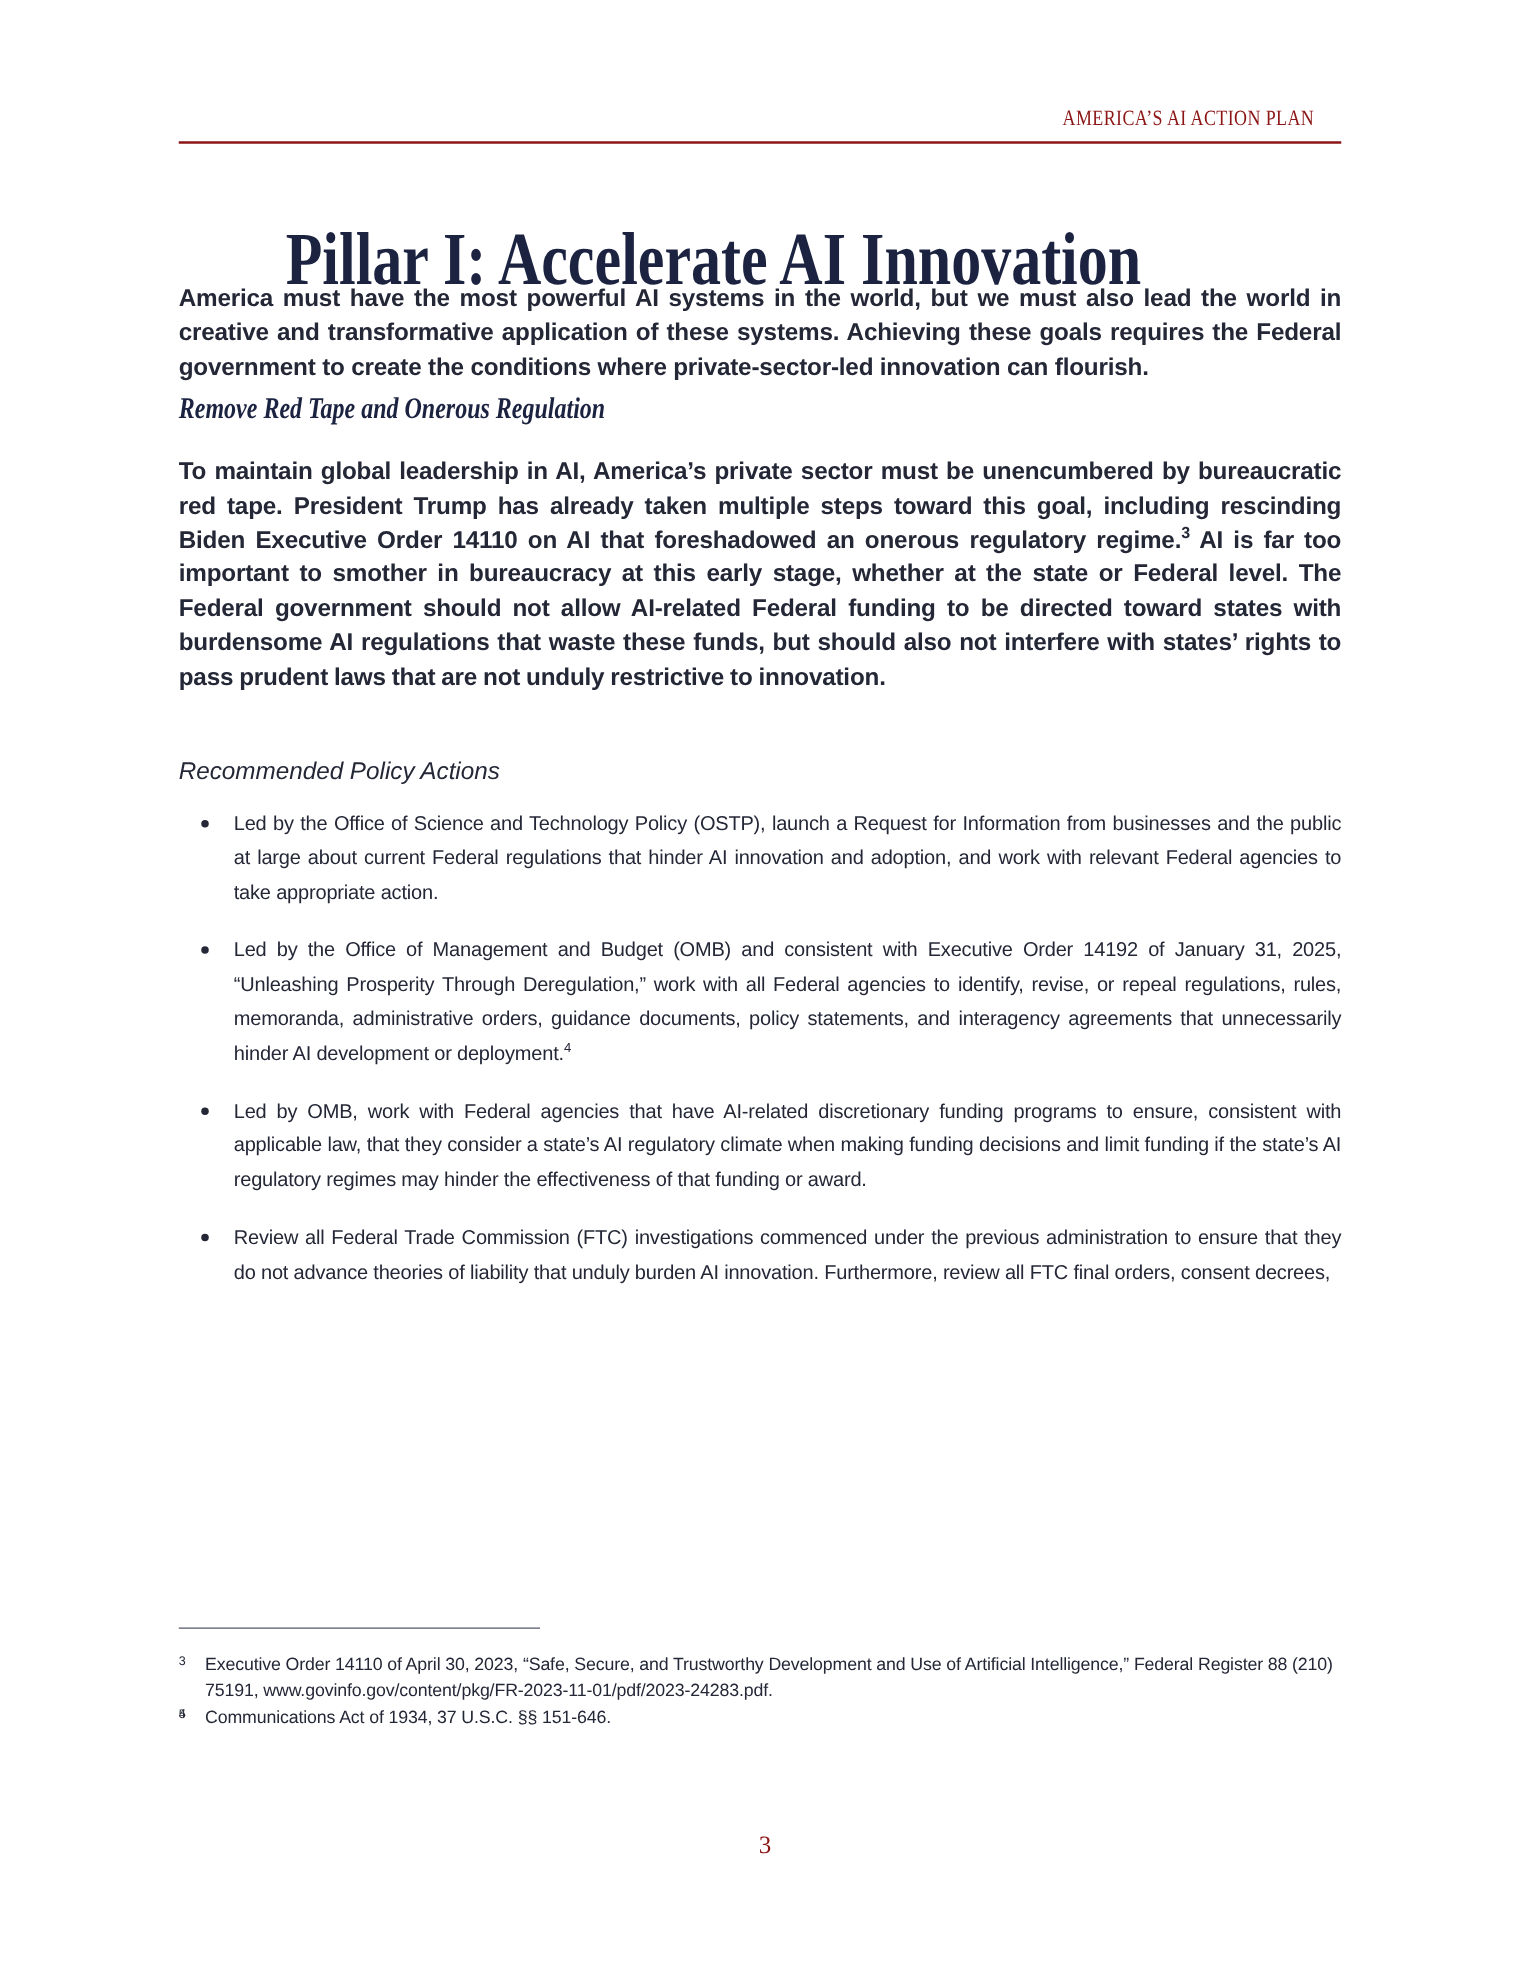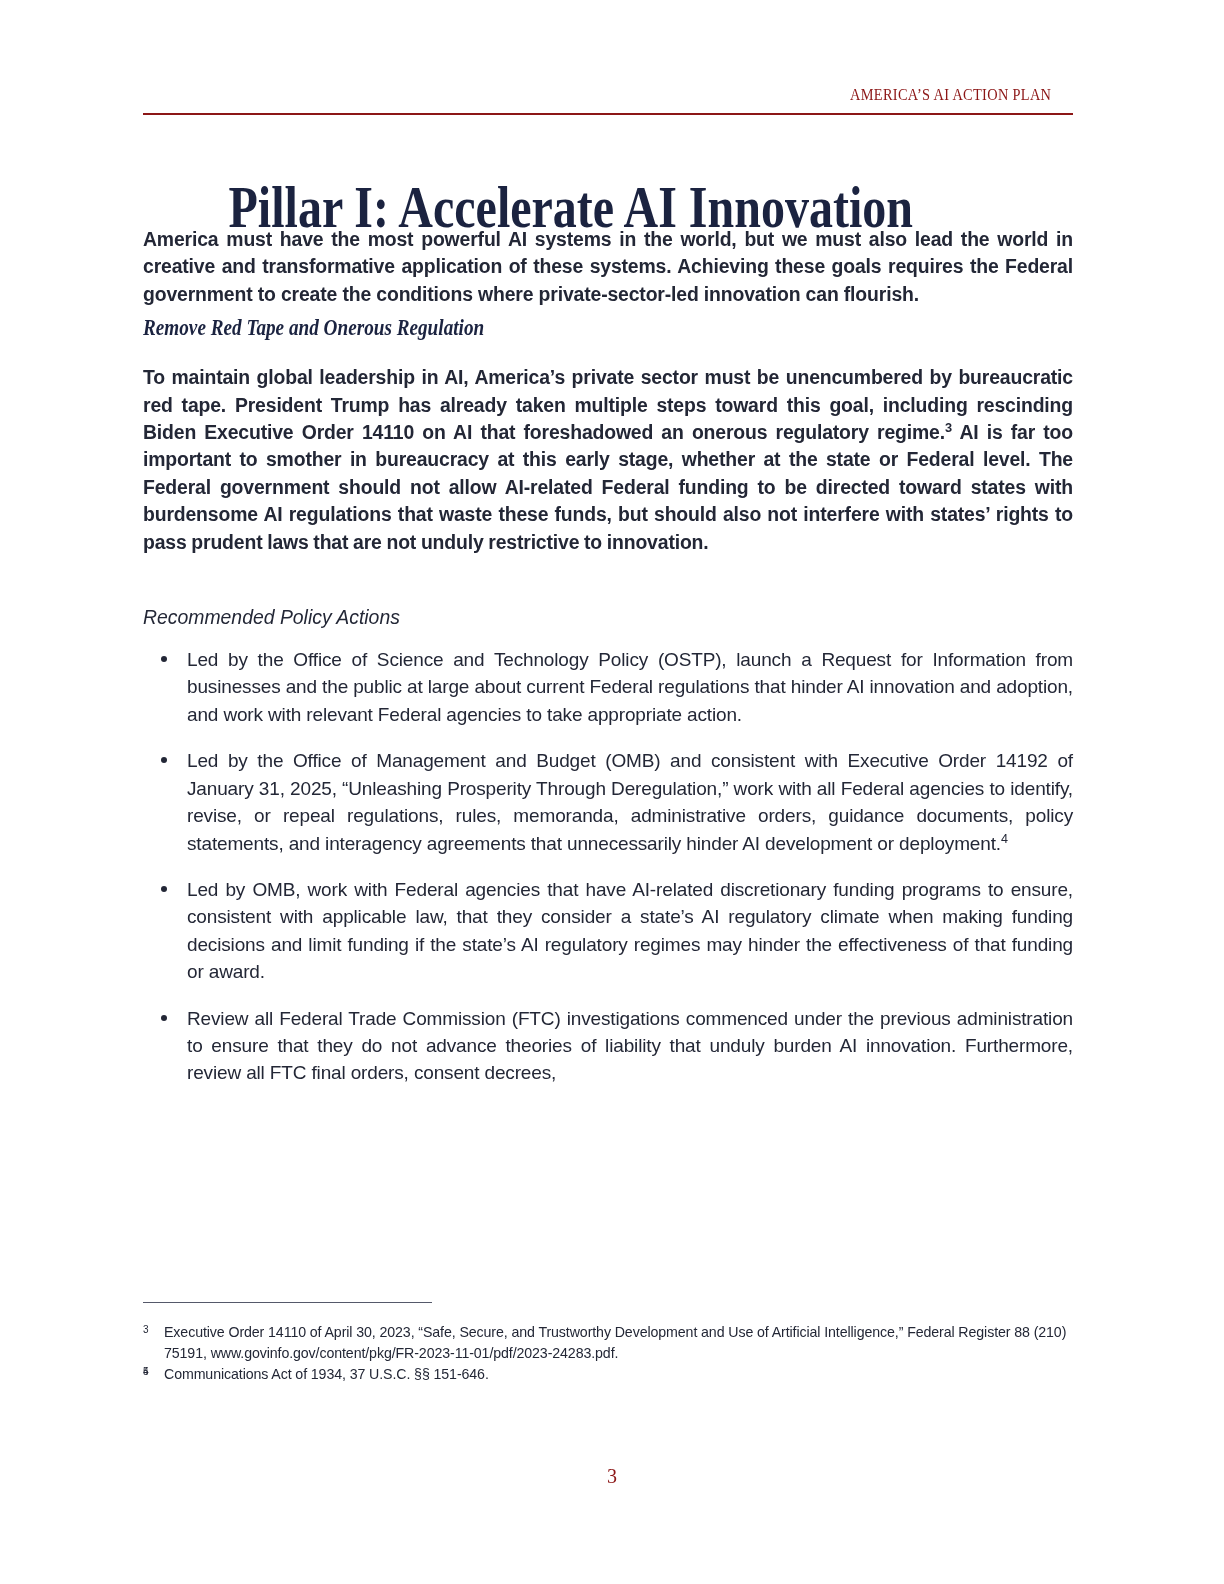--- a/index.html
+++ b/index.html
@@ -116,21 +116,21 @@
   }
 
   ul.actions {
     list-style: none;
     margin: 0;
     padding: 0;
   }
   ul.actions > li {
     position: relative;
     padding-left: 44px;
-    font-size: 19px;
+    font-size: 16px;
     line-height: 27.4px;
     text-align: justify;
     text-justify: inter-word;
     color: #232736;
     letter-spacing: -0.15px;
   }
   ul.actions > li .bullet-dot {
     position: absolute;
     left: 18px;
     top: 10px;

